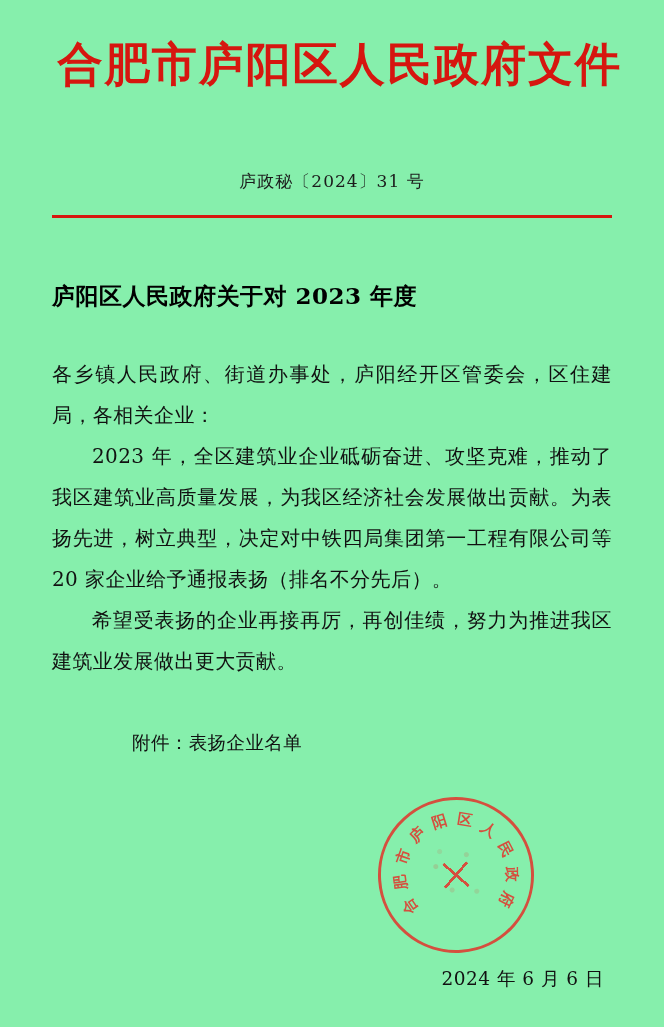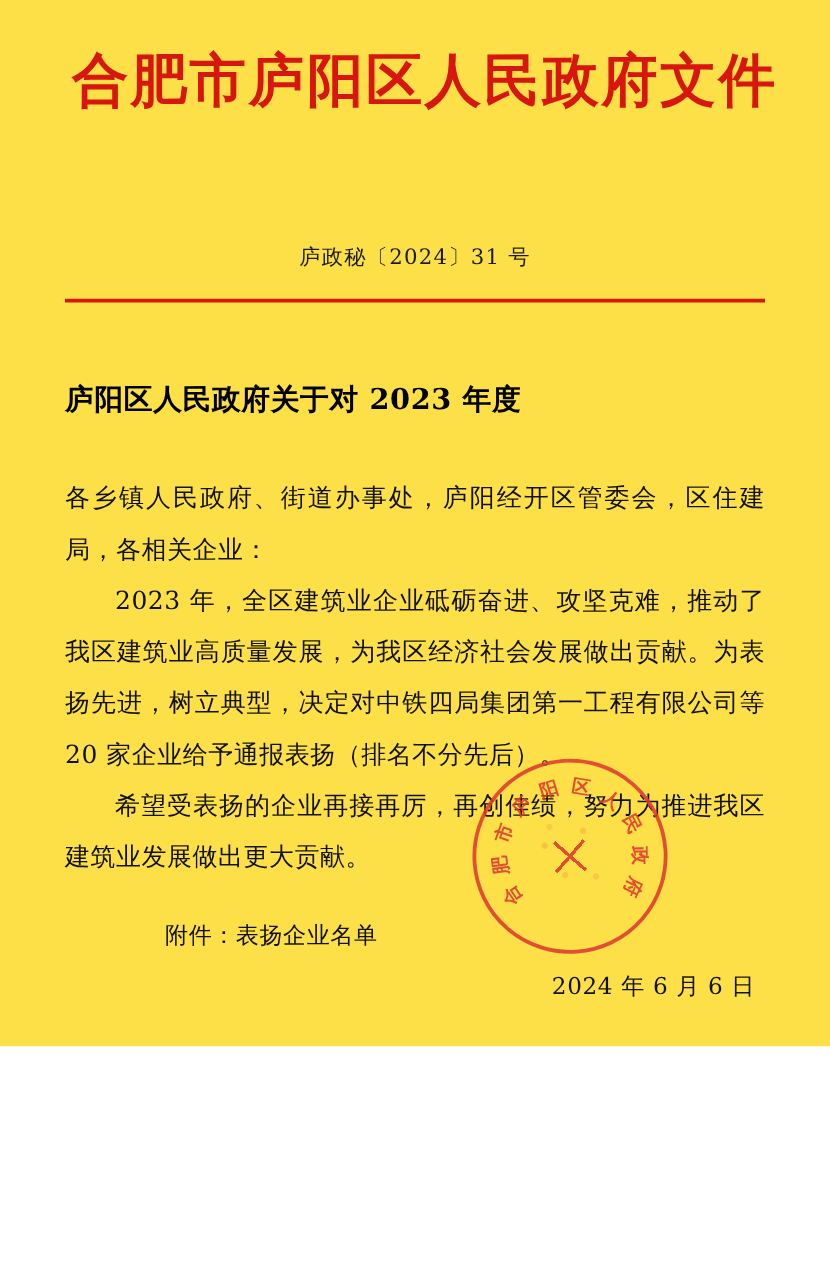--- a/index.html
+++ b/index.html
@@ -11,22 +11,22 @@
     width: 664px;
     height: 1027px;
     position: relative;
     font-family: "DejaVu Serif", "Liberation Serif", serif;
     overflow: hidden;
   }
 
   .page {
     position: relative;
     width: 664px;
-    height: 837px;
-    background: #fde047;
+    height: 1027px;
+    background: #86efac;
     box-sizing: border-box;
     padding: 0 52px;
   }
 
   
   .masthead {
     text-align: center;
     padding-top: 36px;
   }
   .masthead-title {
@@ -36,21 +36,21 @@
     font-size: 46px;
     letter-spacing: 2px;
     line-height: 1.25;
     white-space: nowrap;
     transform: scaleX(0.98);
   }
 
   
   .doc-number {
     text-align: center;
-    margin-top: 100px;
+    margin-top: 76px;
     font-size: 17px;
     color: #1b1b1b;
     letter-spacing: 1px;
     font-family: "DejaVu Serif", "Liberation Serif", serif;
   }
 
   
   .red-rule {
     margin-top: 22px;
     height: 3px;
@@ -83,21 +83,21 @@
   }
   .para {
     margin: 0;
   }
   .para.indent {
     text-indent: 2em;
   }
 
   
   .attachment {
-    margin-top: 24px;
+    margin-top: 42px;
     font-size: 18.5px;
     line-height: 2;
     color: #111;
     padding-left: 80px;
     letter-spacing: 0.4px;
   }
 
   
   .signature-block {
     position: absolute;

